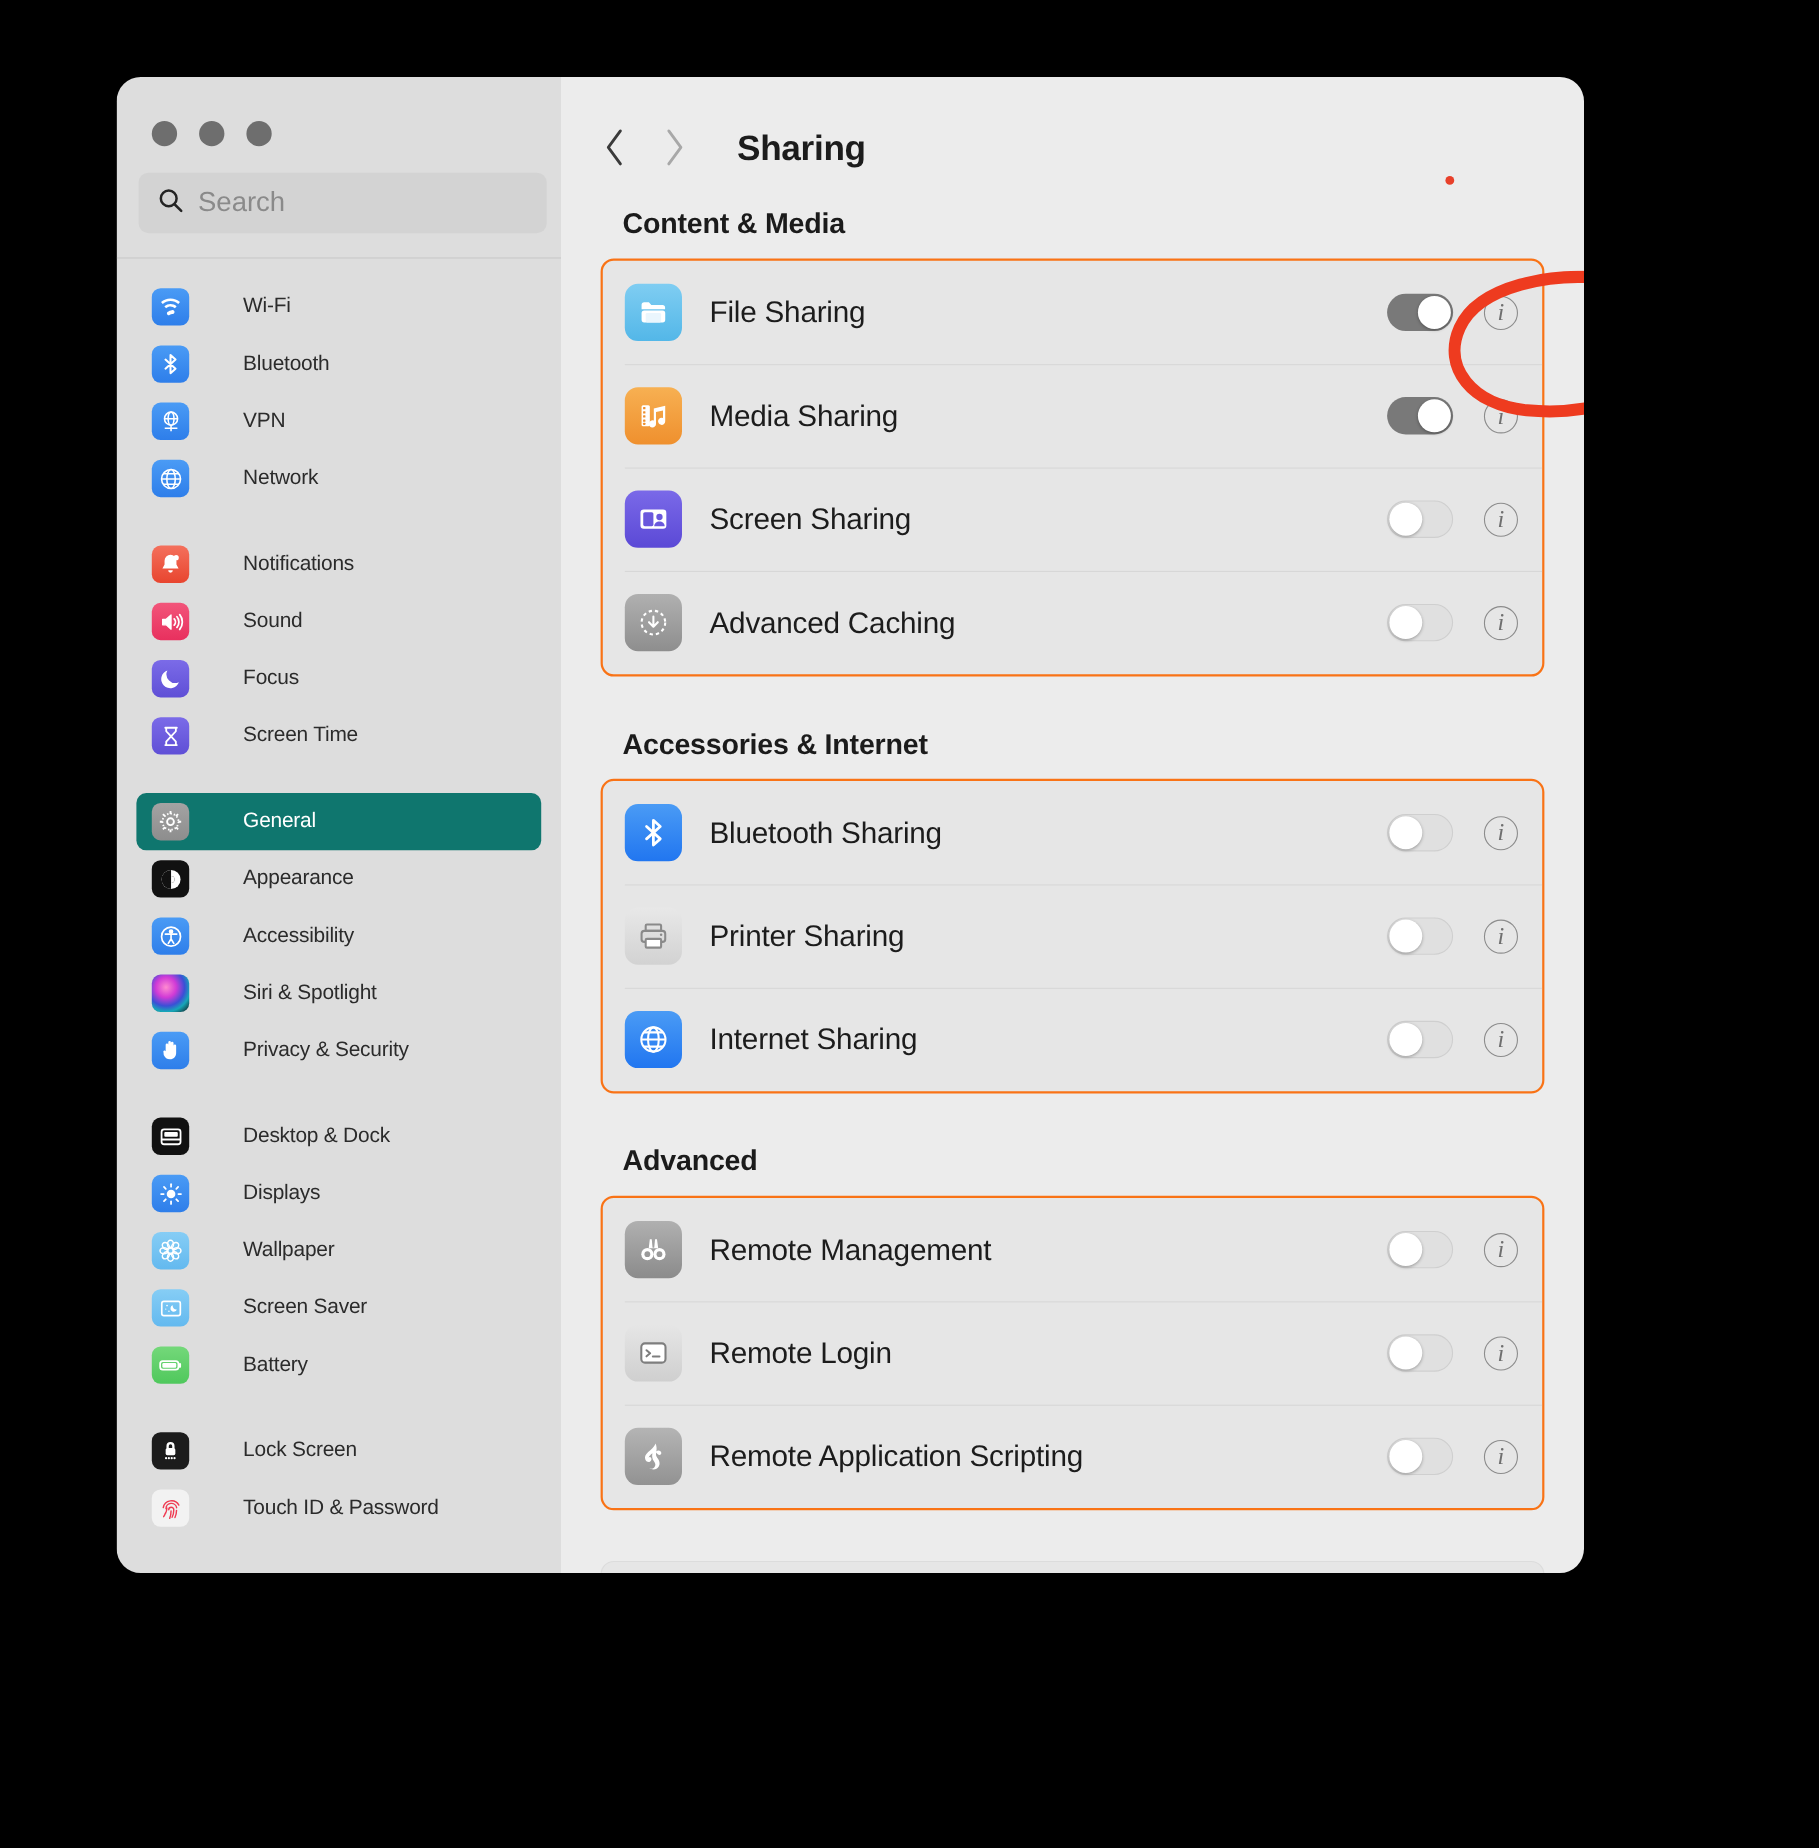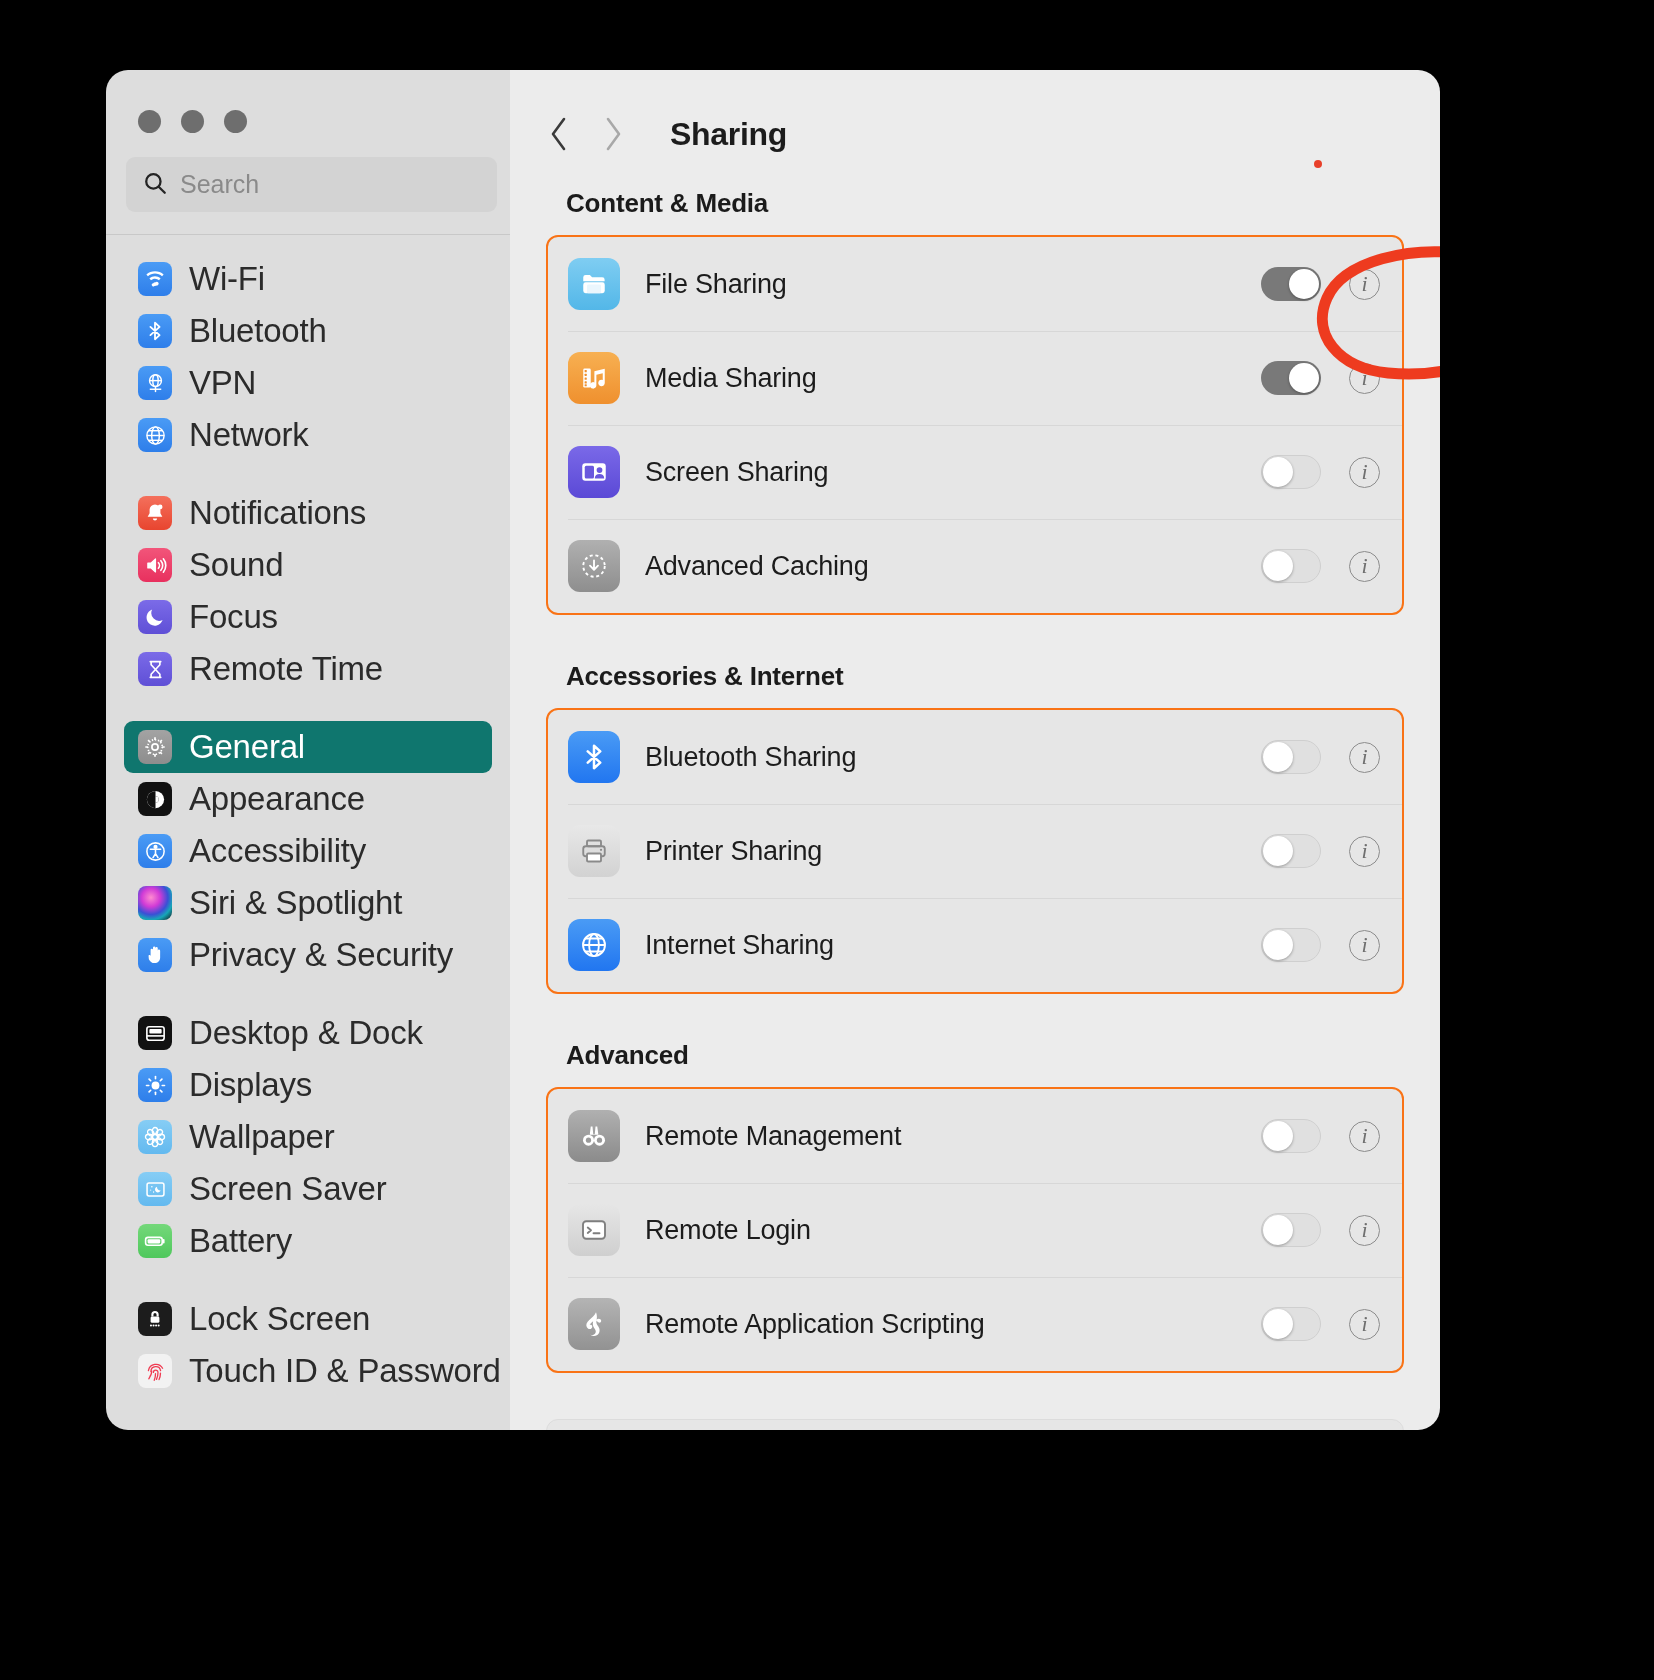--- a/index.html
+++ b/index.html
@@ -58,21 +58,21 @@
   .sb-item {
     display: flex; align-items: center;
     gap: 17px;
     height: 52px;
     padding: 0 14px;
     border-radius: 9px;
     cursor: default;
   }
   .sb-item.selected { background: #0f766e; }
   .sb-item.selected .sb-label { color: #ffffff; }
-  .sb-label { font-size: 33px; color: #2b2b2b; letter-spacing: -0.2px; white-space: nowrap; }
+  .sb-label { font-size: 19px; color: #2b2b2b; letter-spacing: -0.2px; white-space: nowrap; margin-left: 32px; }
 
   .sb-icon {
     width: 34px; height: 34px;
     border-radius: 8px;
     display: flex; align-items: center; justify-content: center;
     flex: 0 0 34px;
     color: #fff;
   }
   .sb-icon svg { display: block; }
 
@@ -300,21 +300,21 @@
           </div>
           <div class="sb-item">
             <span class="sb-icon" style="background: linear-gradient(rgb(123, 107, 232), rgb(95, 79, 214));">
               <svg width="21" height="21" viewBox="0 0 24 24" fill="none" stroke="#fff" stroke-width="1.9" stroke-linecap="round" stroke-linejoin="round">
                 <line x1="6" y1="3" x2="18" y2="3"></line>
                 <line x1="6" y1="21" x2="18" y2="21"></line>
                 <path d="M7 3.5v3.1L12 12l-5 5.4v3.1"></path>
                 <path d="M17 3.5v3.1L12 12l5 5.4v3.1"></path>
               </svg>
             </span>
-            <span class="sb-label">Remote Time</span>
+            <span class="sb-label">Screen Time</span>
           </div>
         </div>
         <div class="sb-group">
           <div class="sb-item selected">
             <span class="sb-icon" style="background: linear-gradient(rgb(163, 163, 163), rgb(141, 141, 141));">
               <svg width="24" height="24" viewBox="0 0 24 24" fill="none" stroke="#fff" stroke-width="1.7">
                 <circle cx="12" cy="12" r="3.1"></circle>
                 <path d="M12 2.3v2.6M12 19.1v2.6M21.7 12h-2.6M4.9 12H2.3M18.9 5.1l-1.9 1.9M7 17l-1.9 1.9M18.9 18.9L17 17M7 7L5.1 5.1"></path>
                 <circle cx="12" cy="12" r="7.3" stroke-dasharray="1.3 1.8"></circle>
               </svg>

